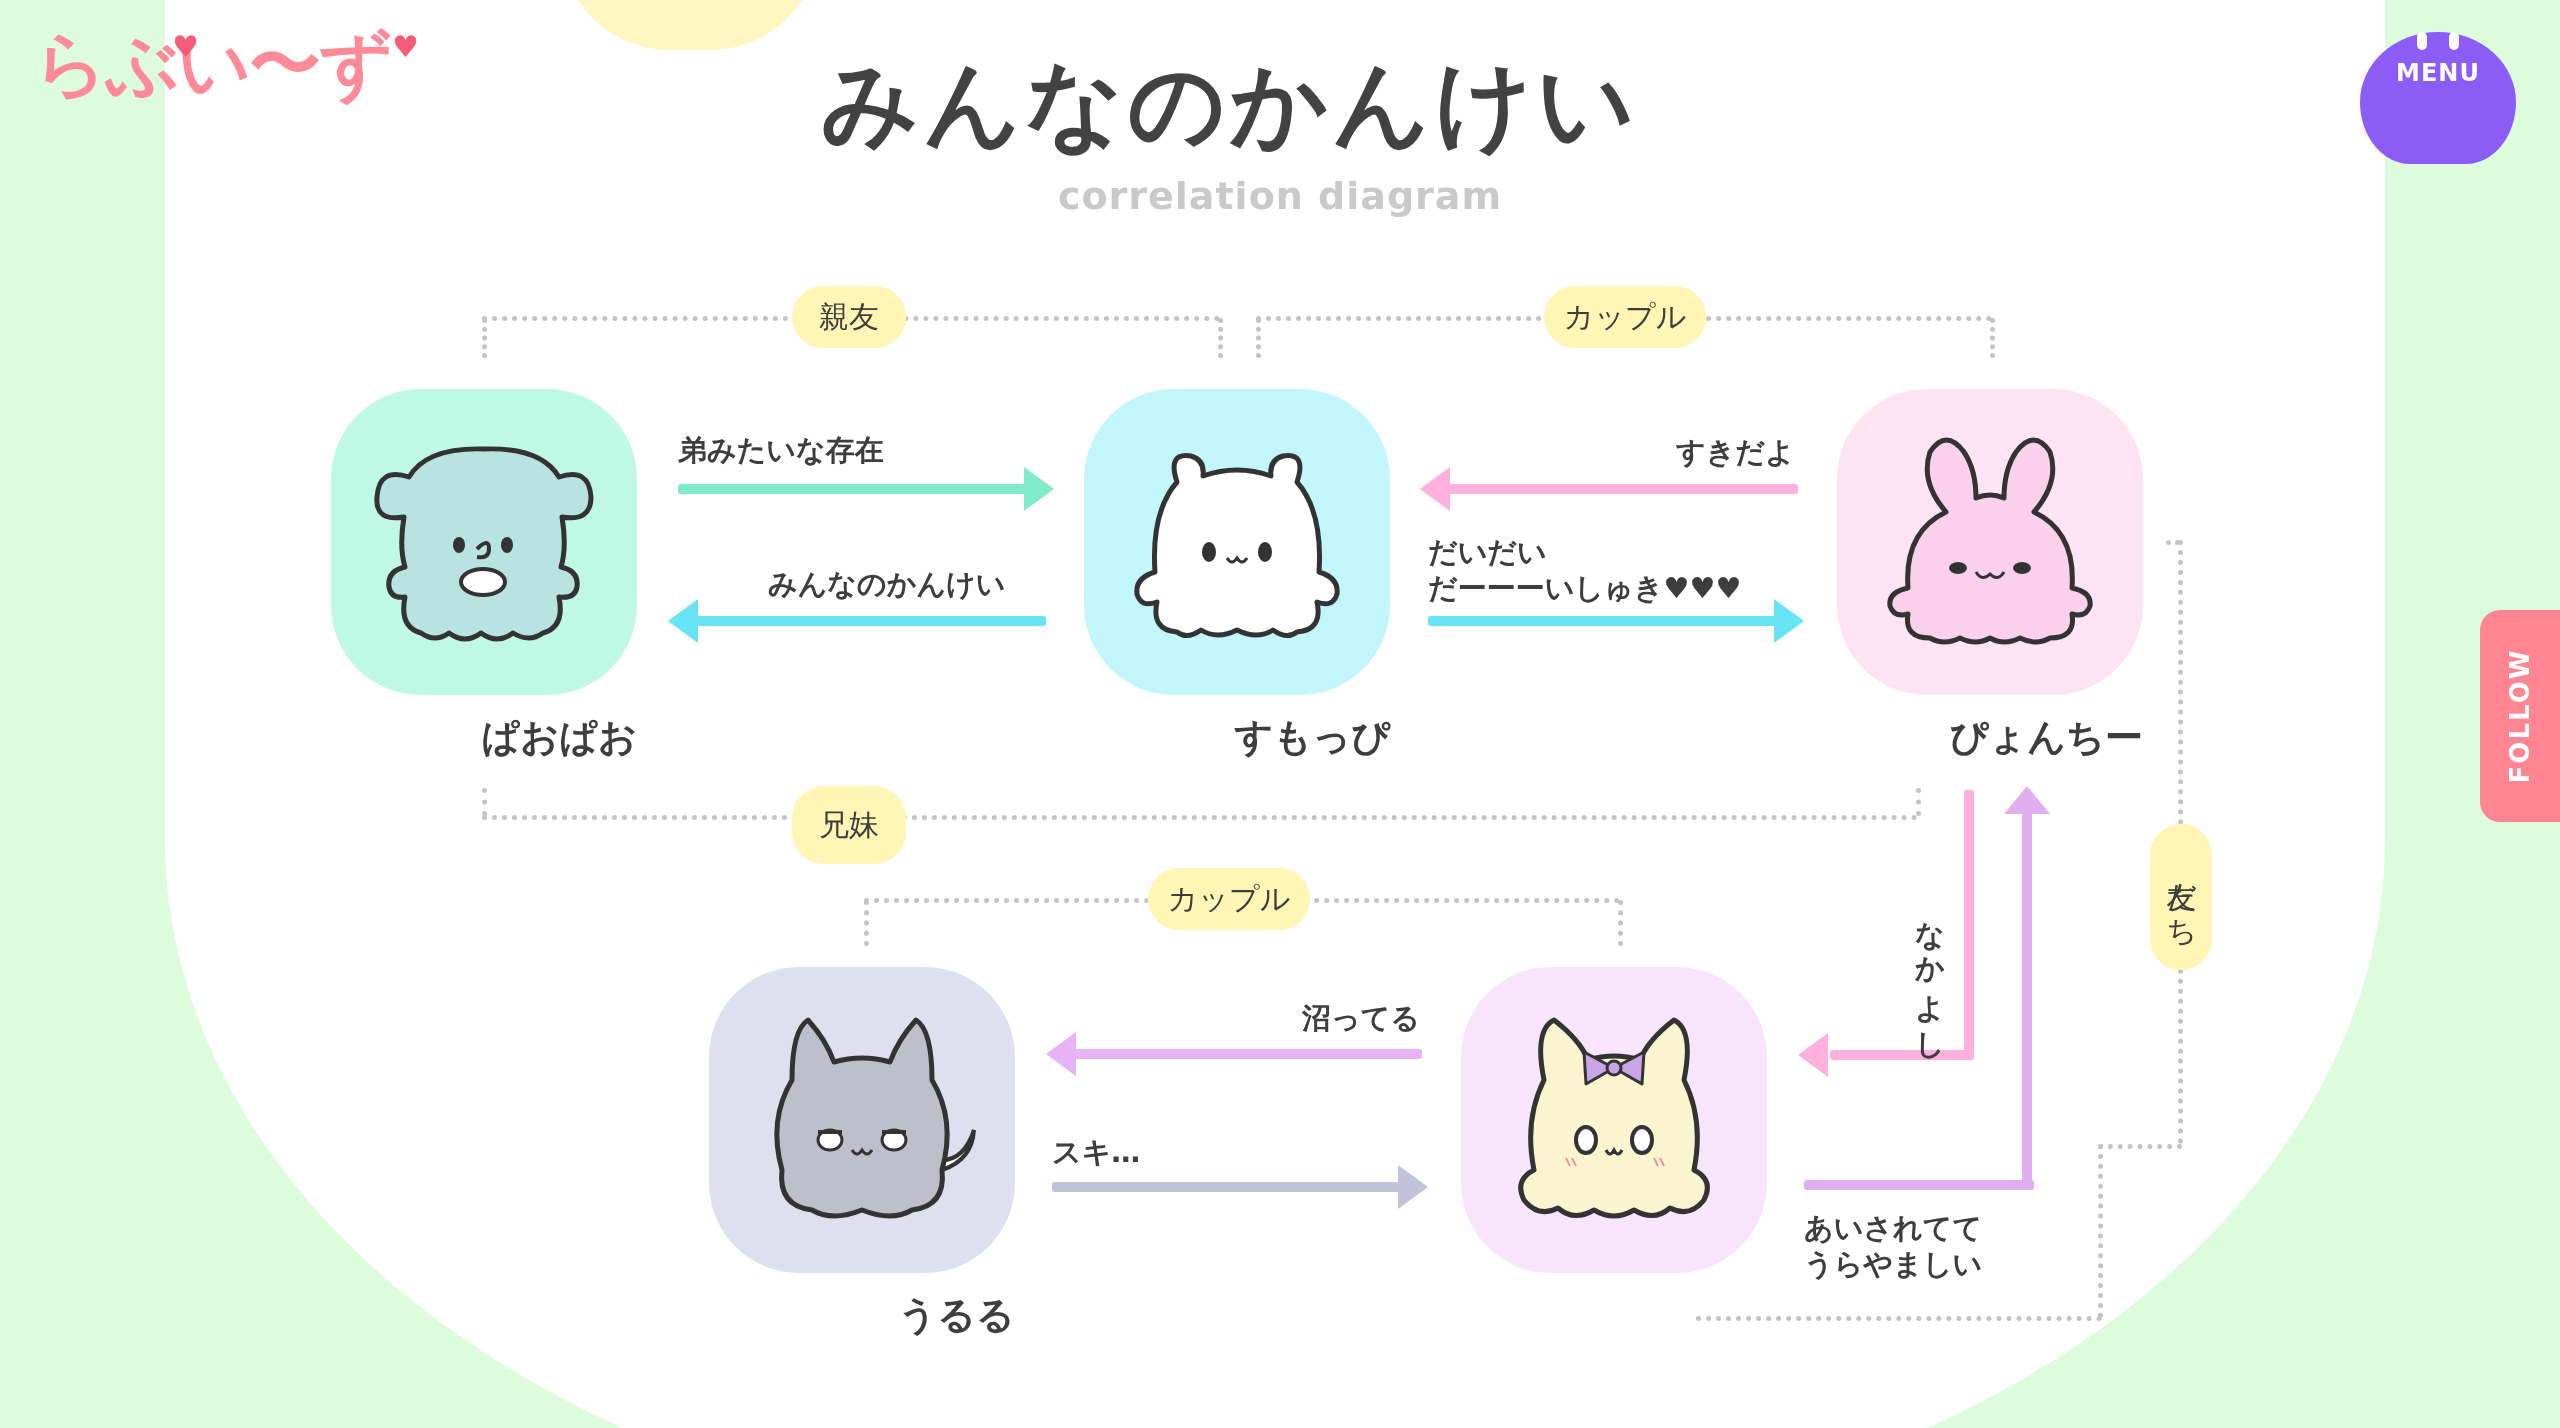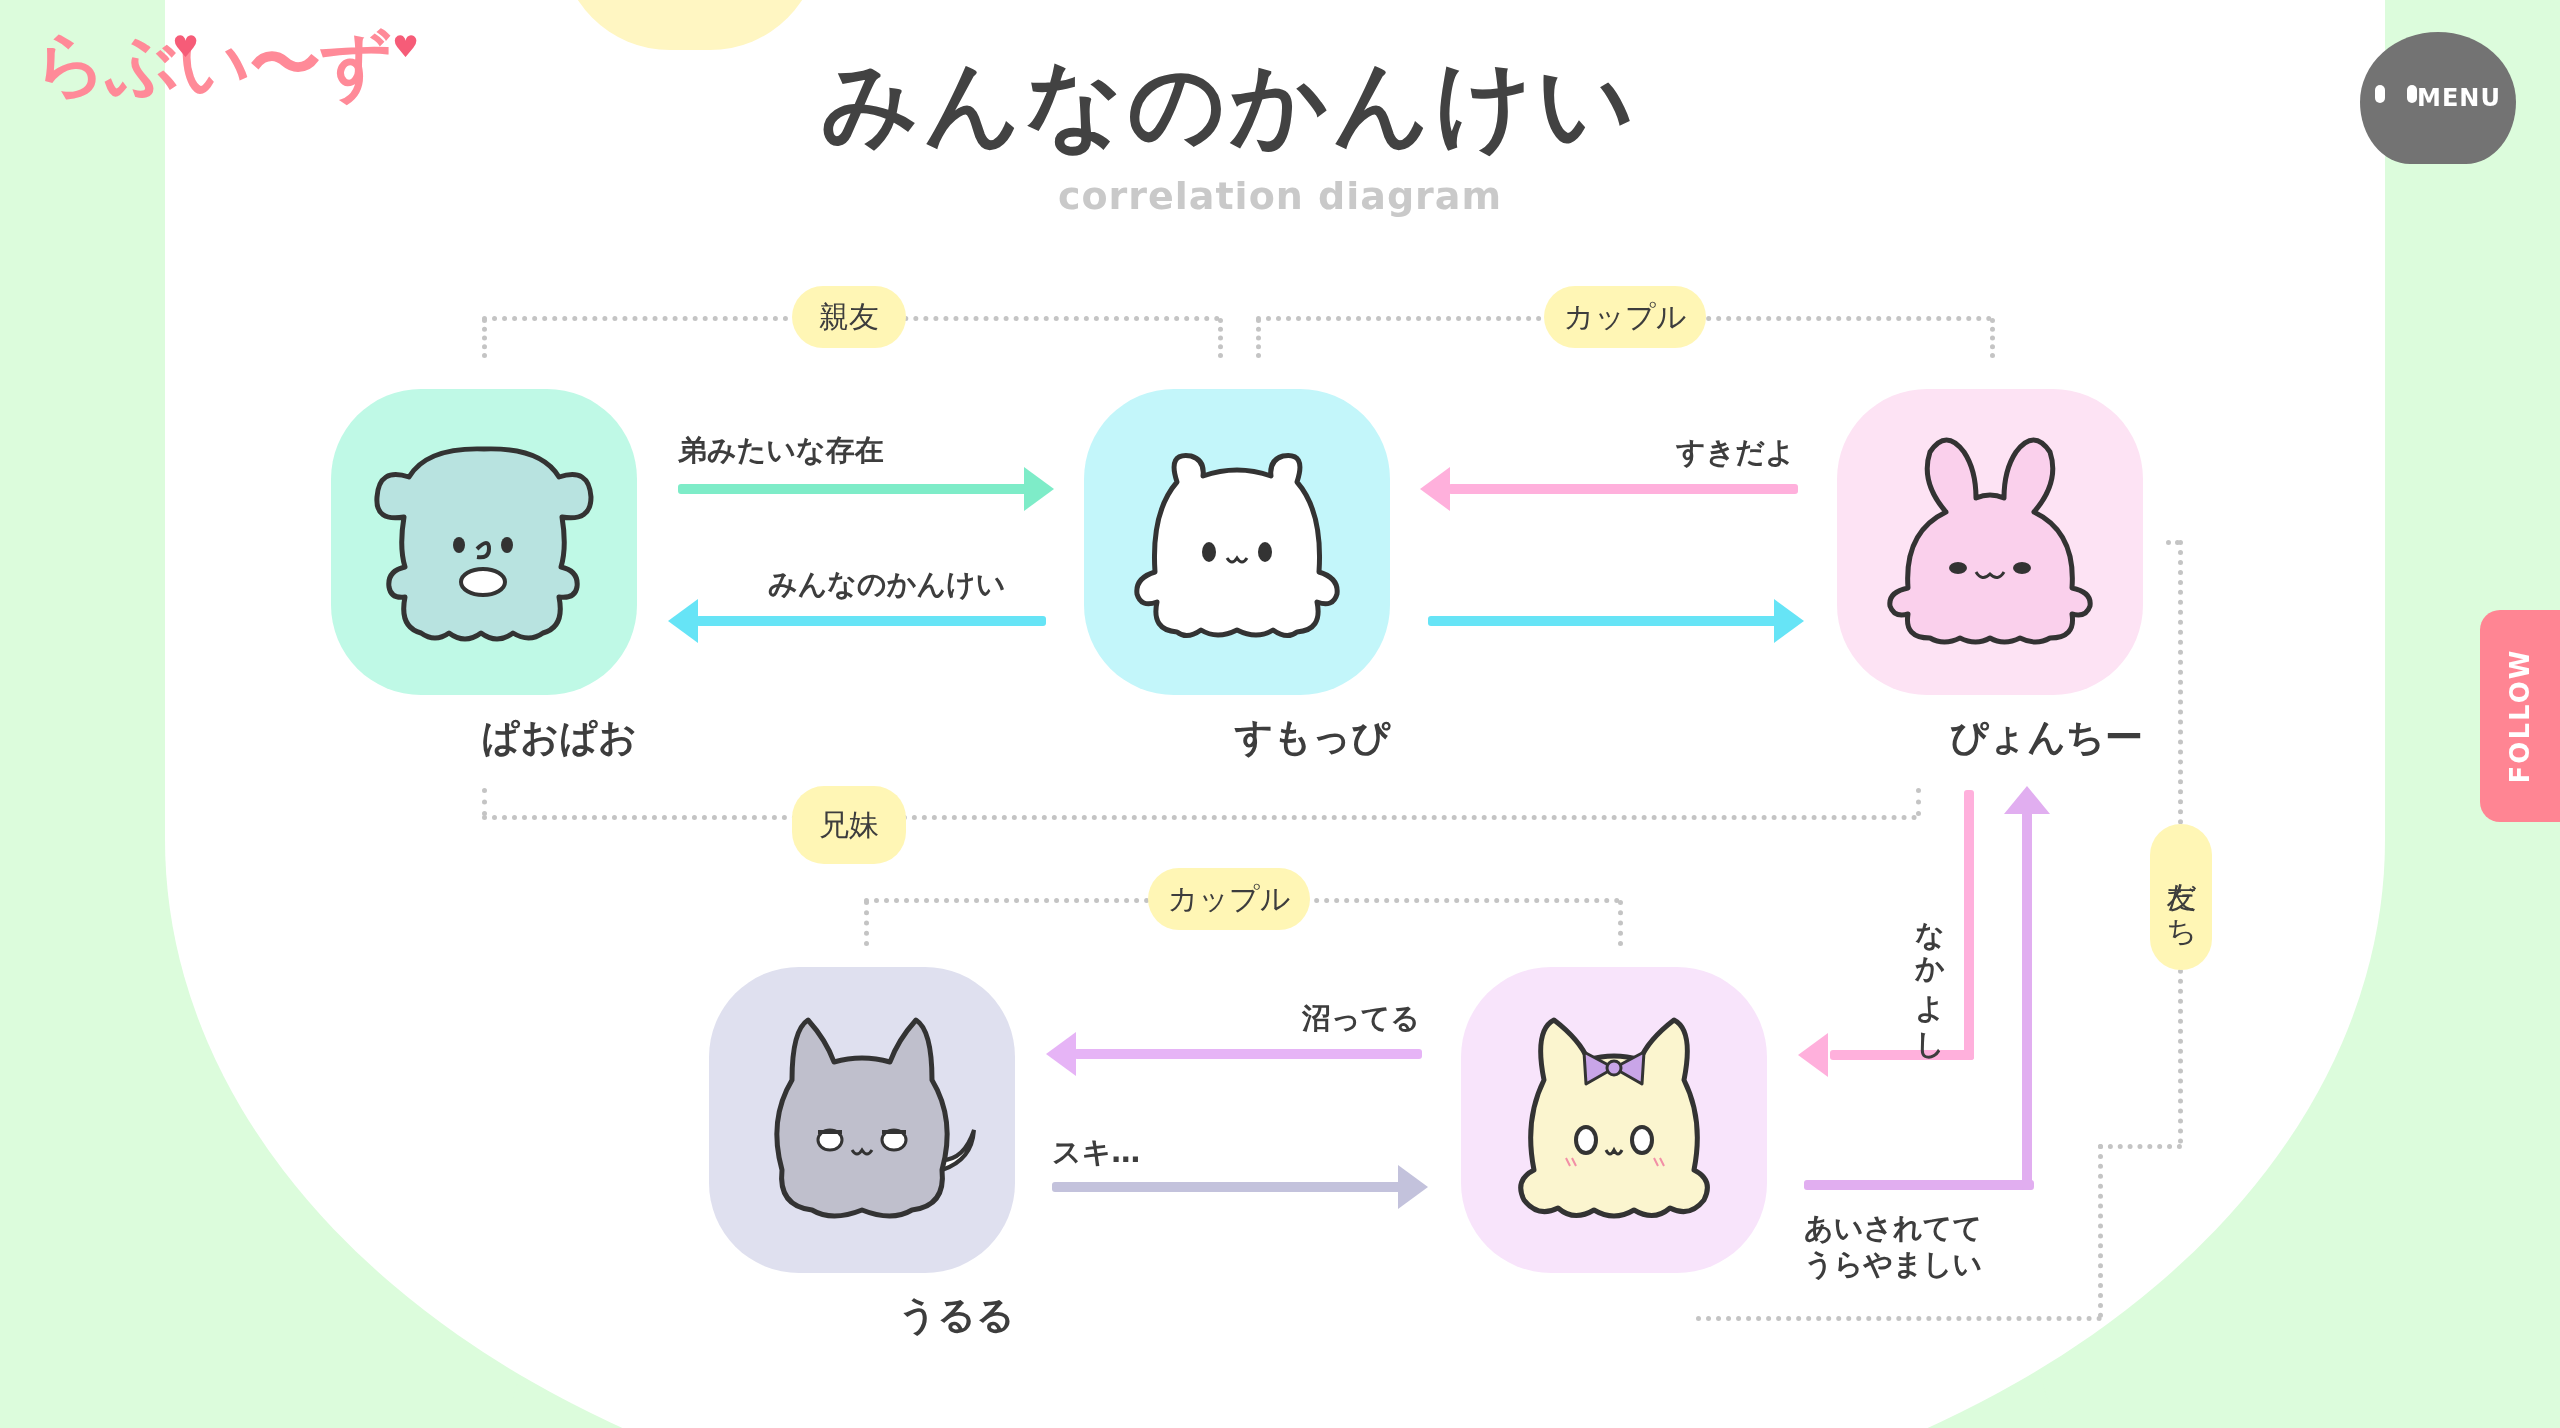--- a/index.html
+++ b/index.html
@@ -8,21 +8,21 @@
   .bg-cream-l{position:absolute;left:-700px;top:200px;width:900px;height:1700px;border-radius:50%;background:#fff6dc}
   .bg-cream-r{position:absolute;right:-700px;top:200px;width:900px;height:1700px;border-radius:50%;background:#fff6dc}
   .bg-green-l{position:absolute;left:-400px;top:-400px;width:1000px;height:2300px;border-radius:50%;background:#dcfcdc}
   .bg-green-r{position:absolute;right:-400px;top:-400px;width:1000px;height:2300px;border-radius:50%;background:#dcfcdc}
   .panel{position:absolute;left:165px;top:-100px;width:2220px;height:1640px;background:#fff;border-radius:0 0 1000px 1000px / 0 0 700px 700px}
   .cloud{position:absolute;left:560px;top:-60px;width:260px;height:110px;background:#fff6c2;border-radius:0 0 130px 130px}
   .cloud:after{content:"";position:absolute;right:-30px;top:10px;width:60px;height:40px;background:#fff6c2;border-radius:0 0 40px 0;transform:skewX(-25deg)}
 
   .logo{position:absolute;left:34px;top:28px;font-size:72px;font-weight:bold;color:#ff8a98;letter-spacing:-2px;line-height:1}
   .logo .heart{position:absolute;font-size:30px;color:#f65c78}
-  .menu-btn{position:absolute;left:2360px;top:32px;width:156px;height:132px;background:#737373;border-radius:78px 78px 50px 50px / 70px 70px 62px 62px;display:flex;align-items:center;justify-content:center;cursor:pointer}
+  .menu-btn{position:absolute;left:2360px;top:32px;width:156px;height:132px;background:#8b5cf6;border-radius:78px 78px 50px 50px / 70px 70px 62px 62px;display:flex;flex-direction:column;align-items:center;justify-content:flex-start;cursor:pointer}
   .menu-btn .eyes{display:flex;gap:22px;margin-bottom:8px}
   .menu-btn .eye{width:10px;height:18px;border-radius:5px;background:#fff}
   .menu-btn .lbl{color:#fff;font-weight:bold;font-size:24px;letter-spacing:1px}
   .follow-btn{position:absolute;left:2480px;top:610px;width:80px;height:212px;background:#ff8593;border-radius:20px 0 0 20px;display:flex;align-items:center;justify-content:center;cursor:pointer}
   .follow-btn span{transform:rotate(-90deg);color:#fff;font-weight:bold;font-size:26px;letter-spacing:2px;white-space:nowrap}
 
   .title{position:absolute;left:0;width:2460px;top:52px;text-align:center;font-size:96px;font-weight:bold;color:#424242;letter-spacing:4px;line-height:1.1}
   .subtitle{position:absolute;left:0;width:2560px;top:174px;text-align:center;font-size:38px;font-weight:bold;color:#c9c9c9;letter-spacing:1px}
 
   .dot-h{position:absolute;height:0;border-top:5px dotted #c4c4c4}
@@ -158,20 +158,24 @@
   <div class="head-r" style="left:1024px;top:467px;border-top:22px solid transparent;border-bottom:22px solid transparent;border-left:30px solid #7eecc8"></div>
 
   <div class="lbl" style="left:768px;top:566px">みんなのかんけい</div>
   <div class="arrow-h" style="left:696px;top:616px;width:350px;background:#66e4f6"></div>
   <div class="head-l" style="left:668px;top:599px;border-top:22px solid transparent;border-bottom:22px solid transparent;border-right:30px solid #66e4f6"></div>
 
   <div class="lbl" style="left:1676px;top:434px">すきだよ</div>
   <div class="arrow-h" style="left:1448px;top:484px;width:350px;background:#ffb0dc"></div>
   <div class="head-l" style="left:1420px;top:467px;border-top:22px solid transparent;border-bottom:22px solid transparent;border-right:30px solid #ffb0dc"></div>
 
+  <div class="lbl" style="left:1428px;top:534px">
+    <div>だいだい</div>
+    <div>だーーーいしゅき♥♥♥</div>
+  </div>
   <div class="arrow-h" style="left:1428px;top:616px;width:350px;background:#66e4f6"></div>
   <div class="head-r" style="left:1774px;top:599px;border-top:22px solid transparent;border-bottom:22px solid transparent;border-left:30px solid #66e4f6"></div>
 
   <div class="arrow-v" style="left:1964px;top:790px;height:270px;background:#ffb0dc"></div>
   <div class="arrow-h" style="left:1830px;top:1050px;width:144px;background:#ffb0dc"></div>
   <div class="head-l" style="left:1798px;top:1033px;border-top:22px solid transparent;border-bottom:22px solid transparent;border-right:30px solid #ffb0dc"></div>
   <div class="lbl v" style="left:1912px;top:900px">なかよし</div>
 
   <div class="arrow-h" style="left:1804px;top:1180px;width:230px;background:#e1aef0"></div>
   <div class="arrow-v" style="left:2022px;top:810px;height:380px;background:#e1aef0"></div>

